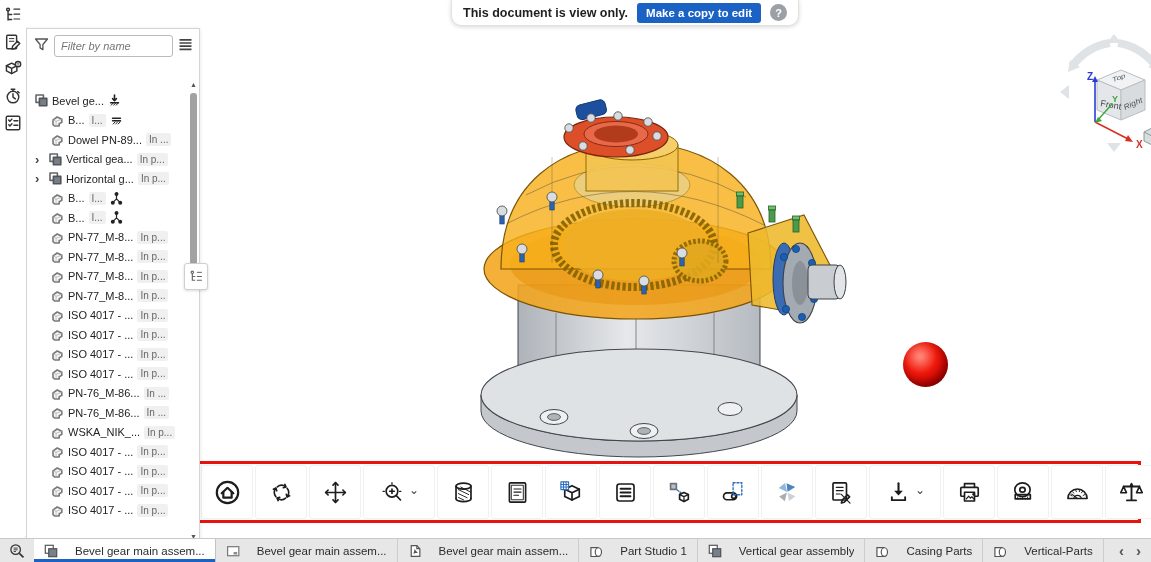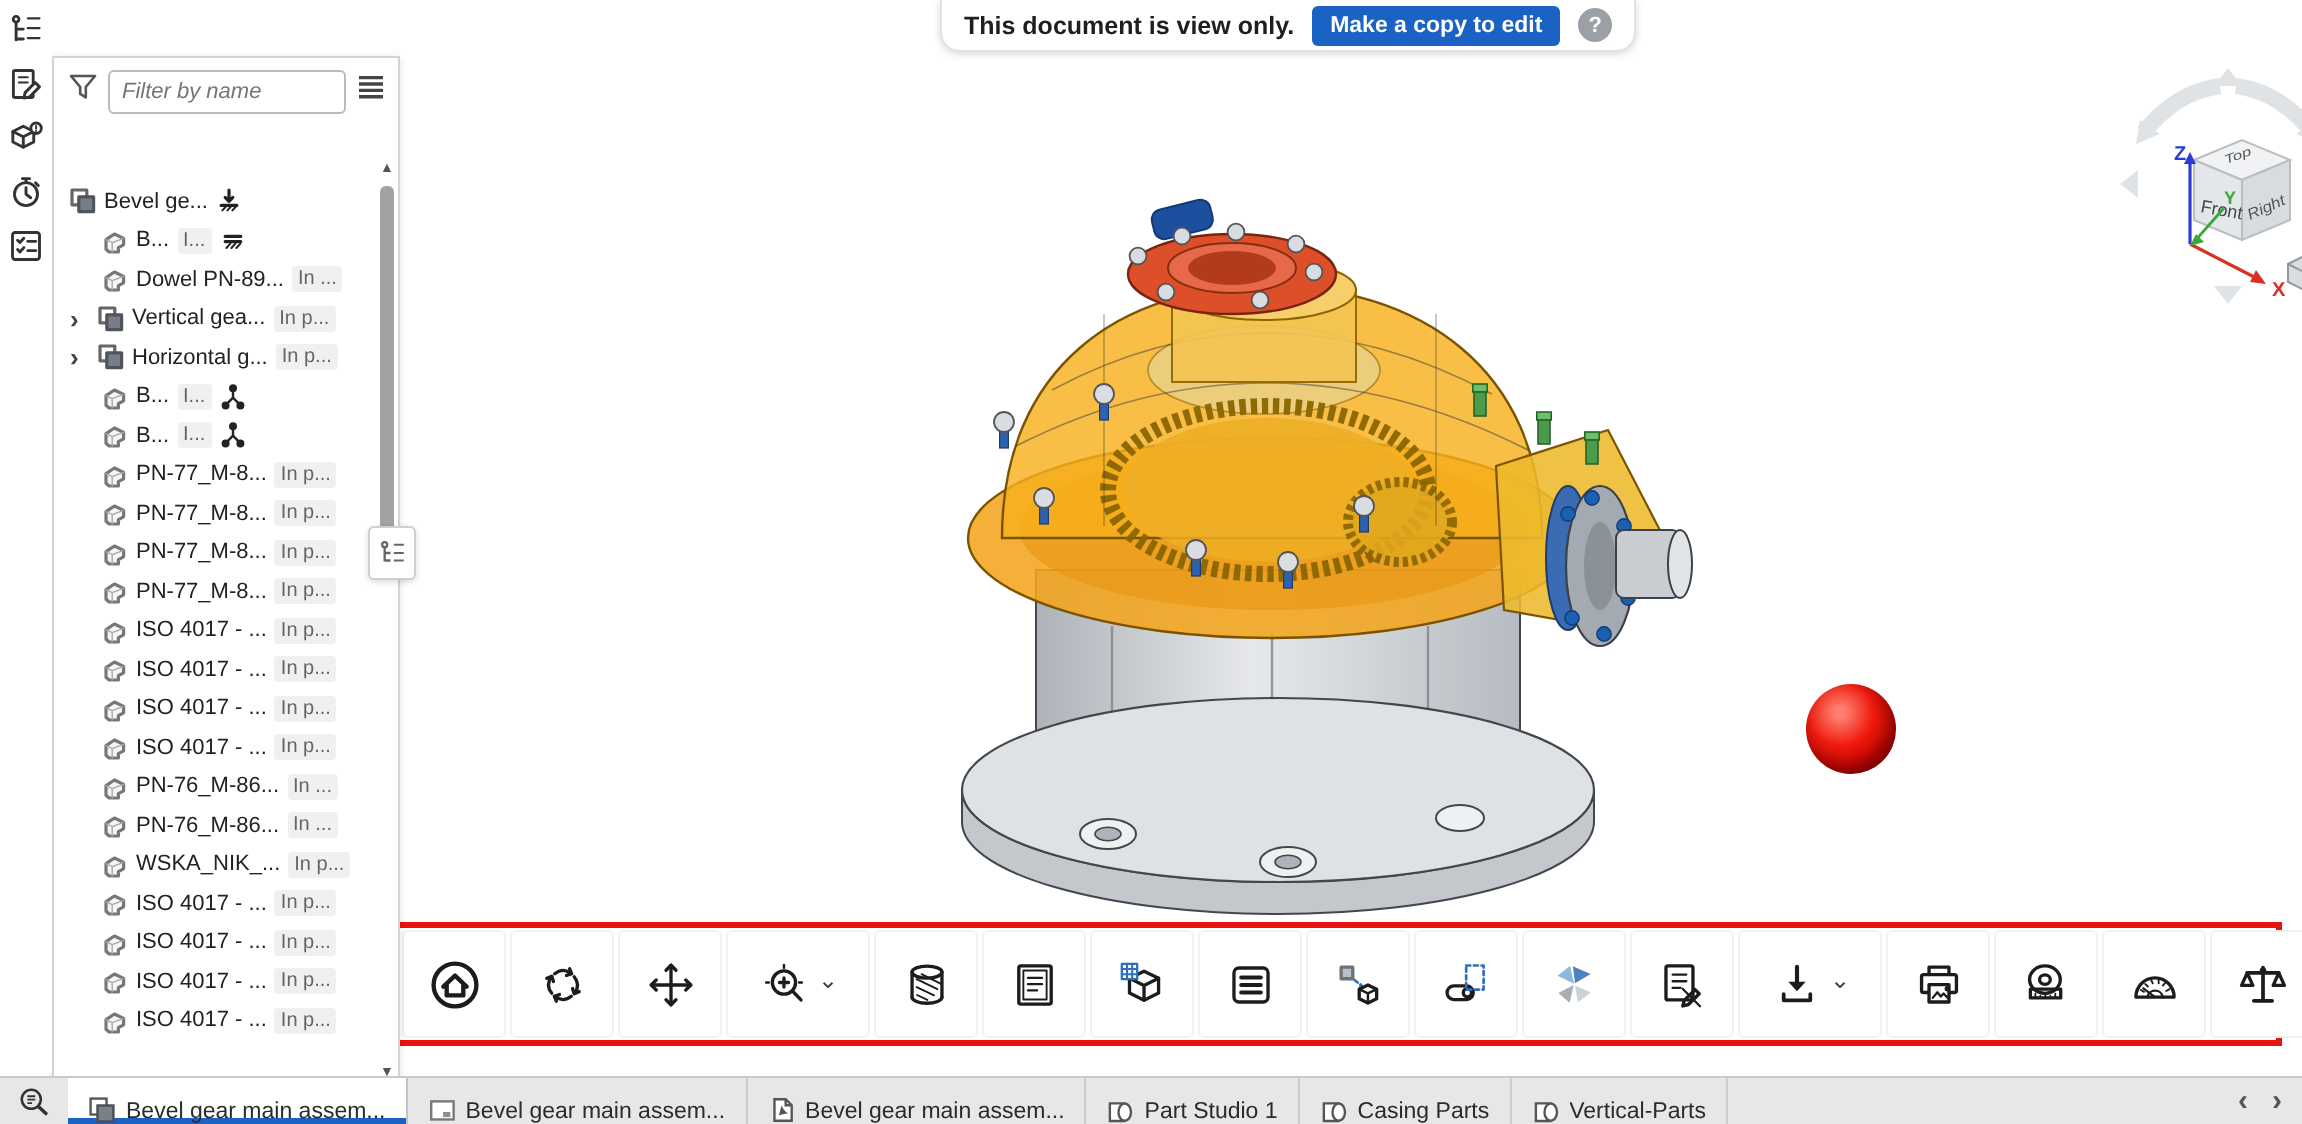--- a/index.html
+++ b/index.html
@@ -30,21 +30,21 @@
     max-width:52px; overflow:hidden; white-space:nowrap; }
   
   .sb { position:absolute; right:1px; top:50px; bottom:2px; width:9px; }
   .sb .arr { position:absolute; left:0; width:9px; font-size:7px; color:#555; text-align:center; cursor:pointer; }
   .sb .thumb { position:absolute; left:1px; width:7px; top:14px; height:182px; background:#a2a2a2; border-radius:3px; cursor:pointer; }
   
   .panel-toggle { position:absolute; left:184px; top:263px; width:24px; height:27px; background:#fff;
     border:1px solid #cfcfcf; border-radius:3px; box-shadow:0 1px 3px rgba(0,0,0,.15);
     display:flex; align-items:center; justify-content:center; z-index:25; cursor:pointer; }
   
-  .banner { position:absolute; left:470px; top:0; height:26px; background:#fff; z-index:40;
+  .banner { position:absolute; left:451px; top:0; height:26px; background:#fff; z-index:40;
     border:1px solid #e2e2e2; border-top:none; border-radius:0 0 10px 10px;
     box-shadow:0 1px 4px rgba(0,0,0,.16); display:flex; align-items:center; gap:9px; padding:0 11px; }
   .banner-msg { font-size:12.5px; font-weight:bold; color:#1f1f1f; white-space:nowrap; }
   .banner-btn { background:#1a63c5; color:#fff; font-size:11.5px; font-weight:bold; border:none;
     border-radius:3px; padding:4px 9px; cursor:pointer; white-space:nowrap; font-family:"Liberation Sans",sans-serif; }
   .help-circle { width:17px; height:17px; border-radius:50%; background:#9aa0a6; color:#fff;
     font-size:11px; font-weight:bold; display:flex; align-items:center; justify-content:center; cursor:pointer; }
   
   .viewport { position:absolute; left:26px; top:0; right:0; bottom:24px; background:#fff; }
   .sphere { position:absolute; left:877px; top:342px; width:45px; height:45px; border-radius:50%;
@@ -56,21 +56,21 @@
     border:3px solid #e8120e; background:#fff; display:flex; align-items:stretch; padding:1px; gap:2px; z-index:15; }
   .tool { flex:0 0 auto; width:52px; background:#fff; border:1px solid #f1f1f1; border-radius:3px;
     display:flex; align-items:center; justify-content:center; gap:3px; cursor:pointer; }
   .tool.w { width:72px; }
   .tool .caret { font-size:12px; color:#444; margin-top:-4px; }
   
   .tabbar { position:absolute; left:0; bottom:0; width:1151px; height:24px; background:#e7e7e7;
     border-top:1px solid #c9c9c9; display:flex; align-items:stretch; z-index:35; }
   .tab-search { width:34px; display:flex; align-items:center; justify-content:center; cursor:pointer; flex:0 0 auto; }
   .tabs { display:flex; align-items:stretch; overflow:hidden; flex:1 1 auto; }
-  .tab { display:flex; align-items:flex-end; gap:5px; padding:0 10px; font-size:11.5px; color:#2b2b2b;
+  .tab { display:flex; align-items:center; gap:17px; padding:0 10px; font-size:11.5px; color:#2b2b2b;
     border-right:1px solid #cdcdcd; white-space:nowrap; cursor:pointer; flex:0 0 auto; }
   .tab .tlbl { overflow:hidden; text-overflow:clip; }
   .tab.active { background:#fff; box-shadow:inset 0 -3px 0 #1a63c5; border-right:1px solid #c2c2c2; }
   .tab-scroll { flex:0 0 auto; display:flex; align-items:center; gap:12px; padding:0 10px; }
   .tab-scroll span { font-size:15px; font-weight:bold; color:#555; cursor:pointer; line-height:1; }
 </style>
 </head>
 <body>
 
 <div class="viewport">
@@ -735,20 +735,29 @@
           <svg width="14" height="14" viewBox="0 0 13 13" fill="none" stroke-width="1.1">
             <path d="M1.8 3.4h6.6v8.2H1.8z" fill="#fff" stroke="#555"></path>
             <ellipse cx="8.7" cy="7.5" rx="2.9" ry="4" fill="#fff" stroke="#555"></ellipse>
           </svg>
         </span>
         <span class="tlbl">Part Studio 1</span>
       </div>
       <div class="tab">
         <span style="display: flex;">
           <svg width="14" height="14" viewBox="0 0 13 13" fill="none" stroke-width="1.1">
+            <rect x="1.2" y="1.2" width="7.4" height="7.4" fill="#fff" stroke="#555"></rect>
+            <rect x="4.4" y="4.4" width="7.4" height="7.4" fill="#7a8087" stroke="#4a4f55"></rect>
+          </svg>
+        </span>
+        <span class="tlbl">Vertical gear assembly</span>
+      </div>
+      <div class="tab">
+        <span style="display: flex;">
+          <svg width="14" height="14" viewBox="0 0 13 13" fill="none" stroke-width="1.1">
             <path d="M1.8 3.4h6.6v8.2H1.8z" fill="#fff" stroke="#555"></path>
             <ellipse cx="8.7" cy="7.5" rx="2.9" ry="4" fill="#fff" stroke="#555"></ellipse>
           </svg>
         </span>
         <span class="tlbl">Casing Parts</span>
       </div>
       <div class="tab">
         <span style="display: flex;">
           <svg width="14" height="14" viewBox="0 0 13 13" fill="none" stroke-width="1.1">
             <path d="M1.8 3.4h6.6v8.2H1.8z" fill="#fff" stroke="#555"></path>

